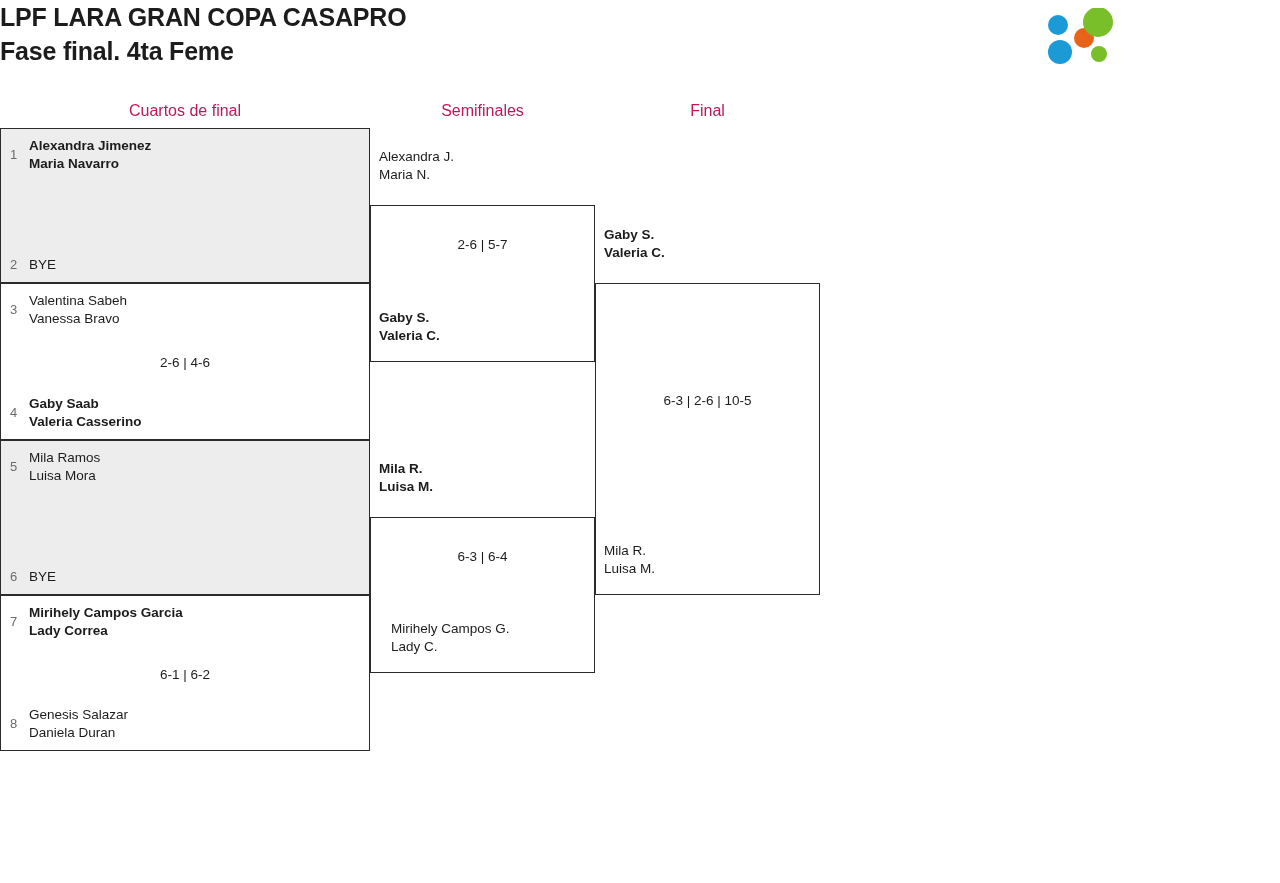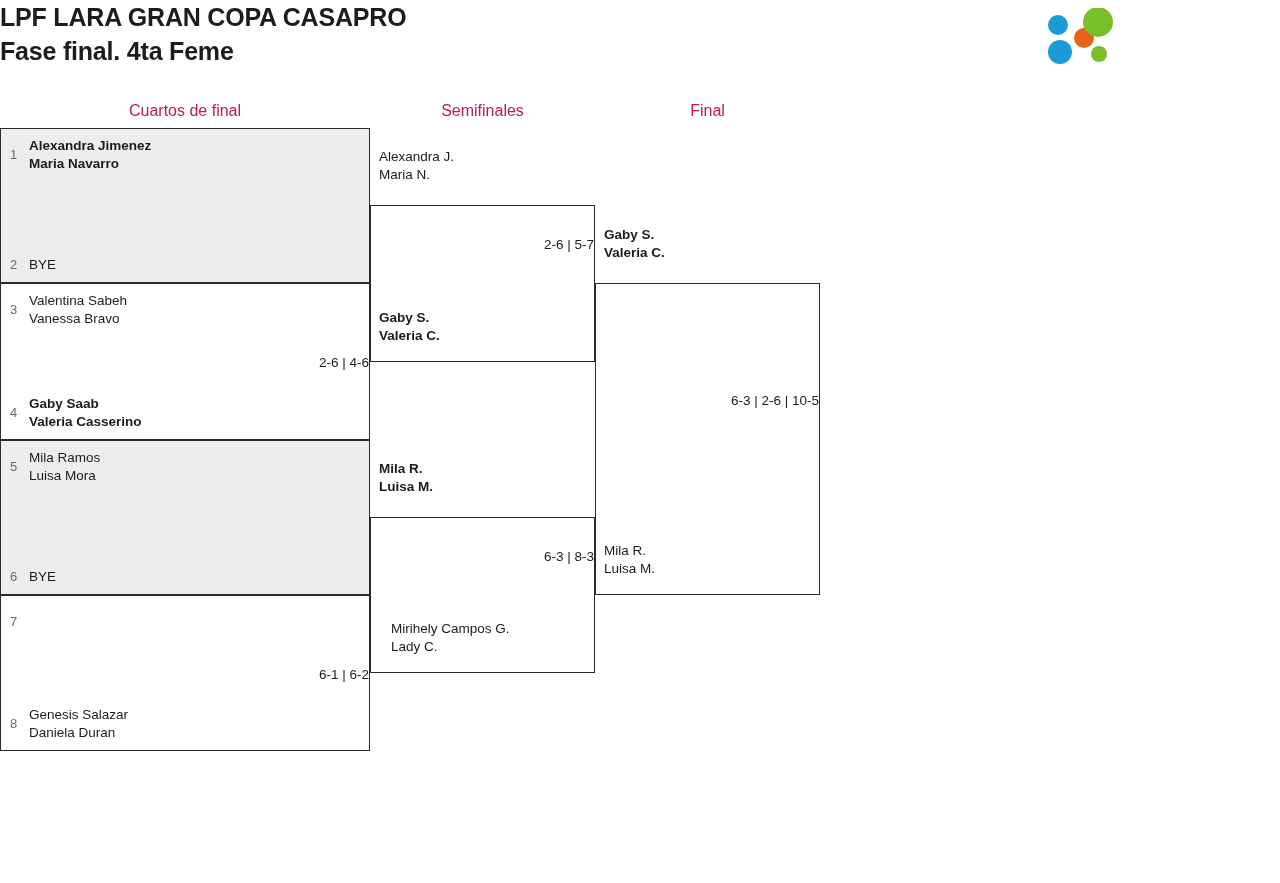--- a/index.html
+++ b/index.html
@@ -113,21 +113,21 @@
     color: #1c1c1c;
     white-space: pre-line;
   }
   .names.winner { font-weight: bold; }
   .names.single-line { padding-top: 9px; }
 
   .score {
     position: absolute;
     left: 0;
     width: 100%;
-    text-align: right;
+    text-align: center;
     font-size: 13.5px;
     line-height: 18px;
     color: #1c1c1c;
   }
 </style>
 </head>
 <body>
 
 <div class="page-header">
   <div class="tournament-title">LPF LARA GRAN COPA CASAPRO</div>
@@ -186,20 +186,22 @@
     <div class="score" style="top:68px;"></div>
     <div class="player bottom">
       <span class="seed">6</span>
       <span class="names single-line">BYE</span>
     </div>
   </div>
 
   <div class="match" style="left:0px; top:595px; width:370px; height:156px;">
     <div class="player top">
       <span class="seed">7</span>
+      <span class="names winner">Mirihely Campos Garcia
+Lady Correa</span>
     </div>
     <div class="score" style="top:70px;">6-1 | 6-2</div>
     <div class="player bottom">
       <span class="seed">8</span>
       <span class="names">Genesis Salazar
 Daniela Duran</span>
     </div>
   </div>
 
   <div class="match" style="left:370px; top:205px; width:225px; height:157px;">
@@ -212,21 +214,21 @@
       <span class="names winner">Gaby S.
 Valeria C.</span>
     </div>
   </div>
 
   <div class="match" style="left:370px; top:517px; width:225px; height:156px;">
     <div class="player top" style="top:-58px; padding-left:8px;">
       <span class="names winner">Mila R.
 Luisa M.</span>
     </div>
-    <div class="score" style="top:30px;">6-3 | 8-3</div>
+    <div class="score" style="top:30px;">6-3 | 6-4</div>
     <div class="player bottom" style="bottom:16px; padding-left:20px;">
       <span class="names">Mirihely Campos G.
 Lady C.</span>
     </div>
   </div>
 
   <div class="match" style="left:595px; top:283px; width:225px; height:312px;">
     <div class="player top" style="top:-58px; padding-left:8px;">
       <span class="names winner">Gaby S.
 Valeria C.</span>

